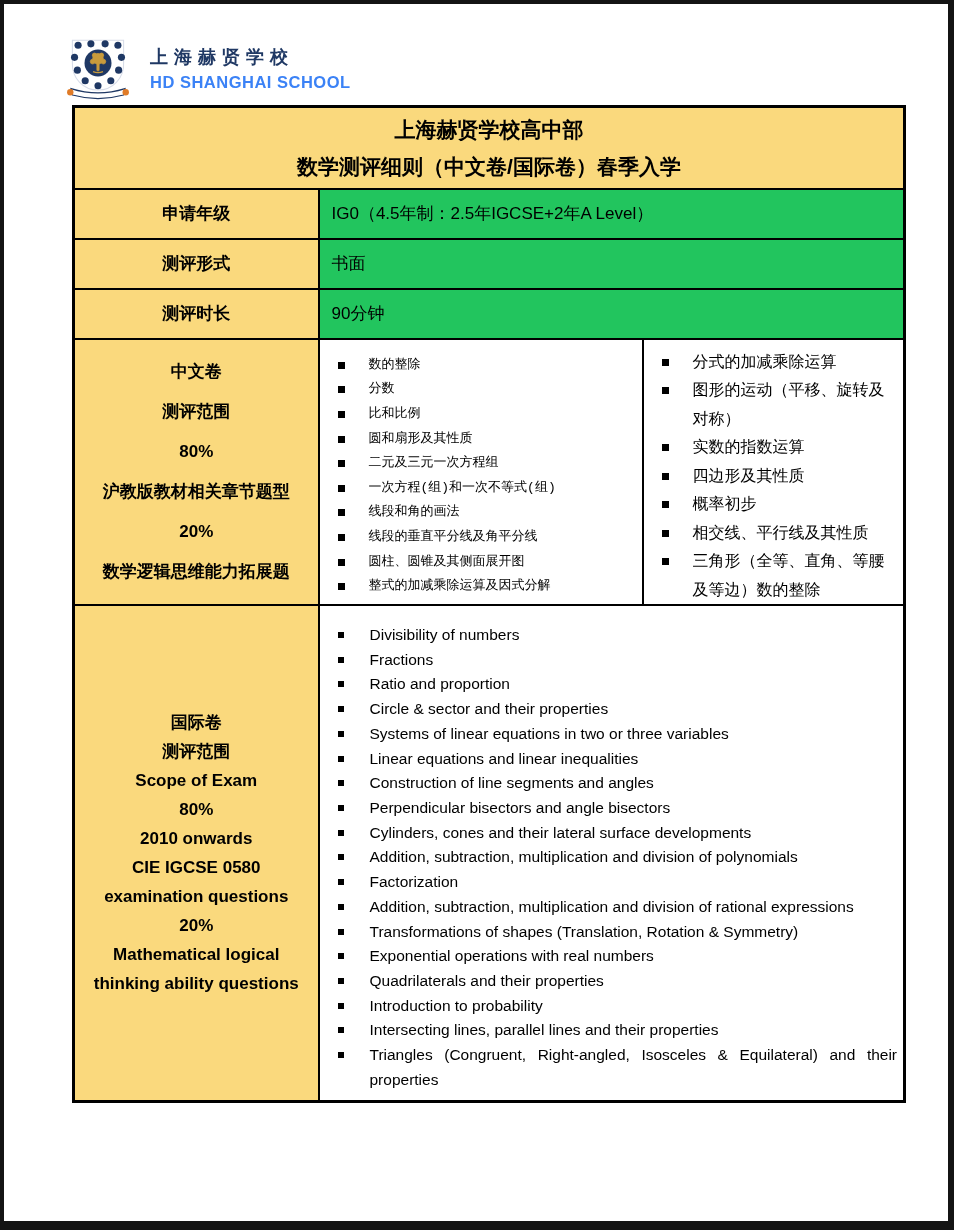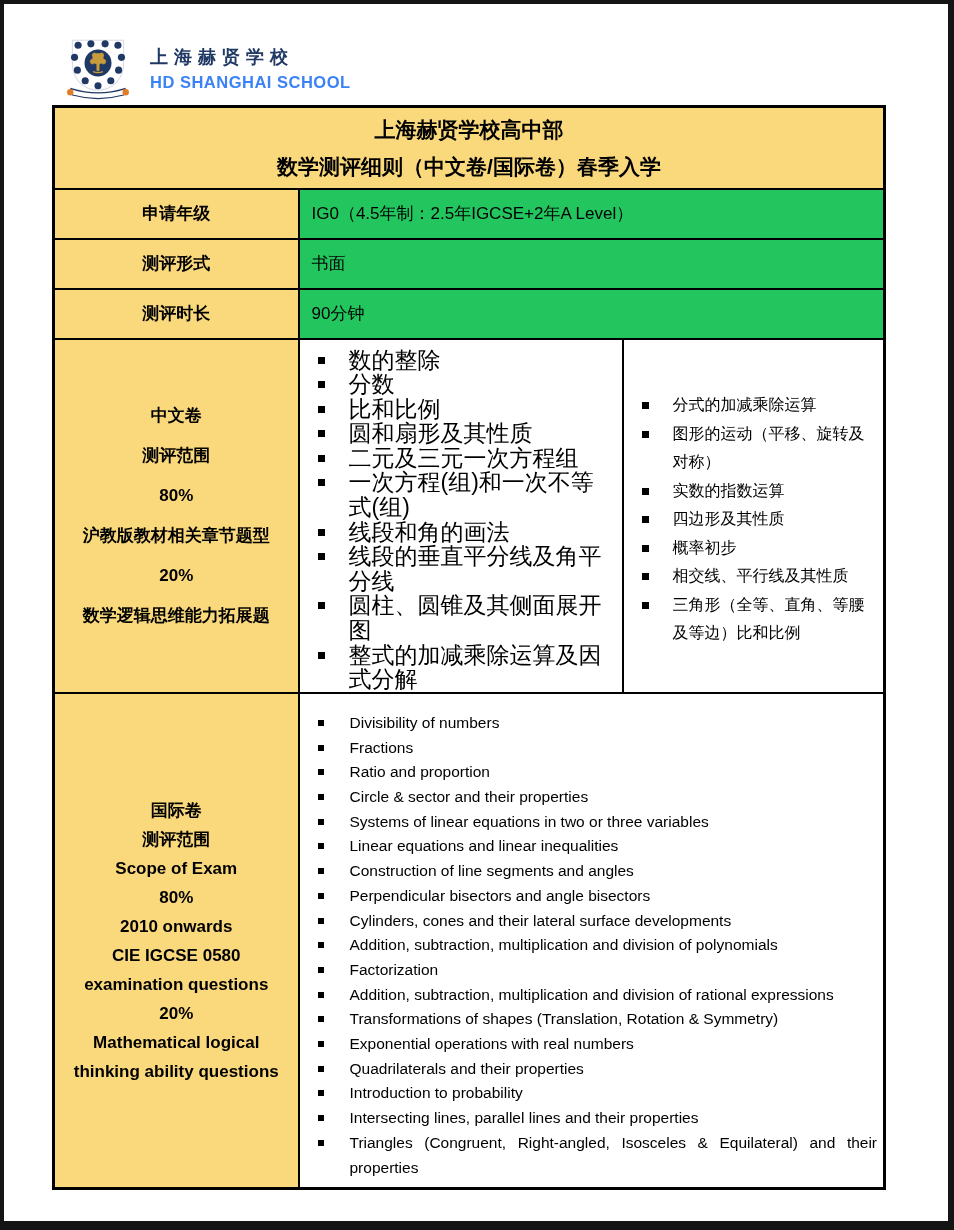--- a/index.html
+++ b/index.html
@@ -29,21 +29,21 @@
     letter-spacing: 6px;
   }
   .school-name-en {
     font-size: 16.5px; font-weight: bold; color: #3b82f6;
     letter-spacing: 0.5px;
   }
 
   
   .doc-table {
     position: absolute;
-    left: 48px; top: 101px;
+    left: 68px; top: 101px;
     width: 831px;
     border-collapse: collapse;
     table-layout: fixed;
   }
   .doc-table td {
     border: 2px solid #000;
     vertical-align: middle;
     padding: 0;
   }
   .doc-table { border: 3px solid #000; }
@@ -77,21 +77,21 @@
   .bullet-cell { background: #fff; vertical-align: top; }
   ul.bullets { list-style: none; padding: 8px 6px 0 18px; }
   ul.bullets li {
     display: flex; align-items: flex-start;
   }
   .bullet-sq {
     flex: 0 0 auto;
     width: 7px; height: 7px; background: #000;
     margin-right: 24px;
   }
-  ul.cn-left li { font-size: 23px; line-height: 24.6px; }
+  ul.cn-left li { font-size: 13px; line-height: 24.6px; font-family: Liberation Mono, monospace; }
   ul.cn-left .bullet-sq { margin-top: 9px; }
   ul.cn-right li { font-size: 16px; line-height: 28.5px; }
   ul.cn-right .bullet-sq { margin-top: 11px; }
   ul.en-list { padding-top: 10px; }
   ul.en-list li { font-size: 15.5px; line-height: 24.7px; }
   ul.en-list li:last-child { text-align: justify; }
   ul.en-list .bullet-sq { width: 6px; height: 6px; margin-top: 9px; margin-right: 26px; }
 </style>
 </head>
 <body>
@@ -252,21 +252,21 @@
         <li>
               <span class="bullet-sq"></span>
               <span>概率初步</span>
             </li>
         <li>
               <span class="bullet-sq"></span>
               <span>相交线、平行线及其性质</span>
             </li>
         <li>
               <span class="bullet-sq"></span>
-              <span>三角形（全等、直角、等腰及等边）比和比例</span>
+              <span>三角形（全等、直角、等腰及等边）数的整除</span>
             </li>
       </ul>
     </td>
   </tr>
 
   <tr>
     <td class="c-yellow section-label-cell intl-section-label-cell">
       <div class="section-label-lines">
         <div class="label-line">国际卷</div>
         <div class="label-line">测评范围</div>

